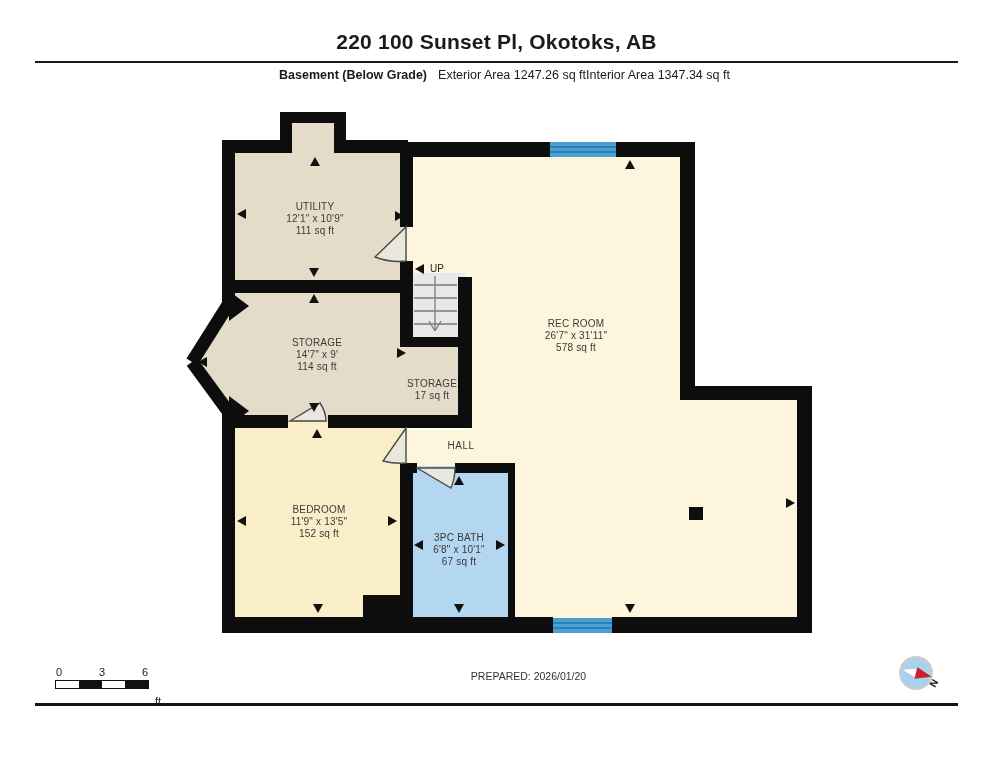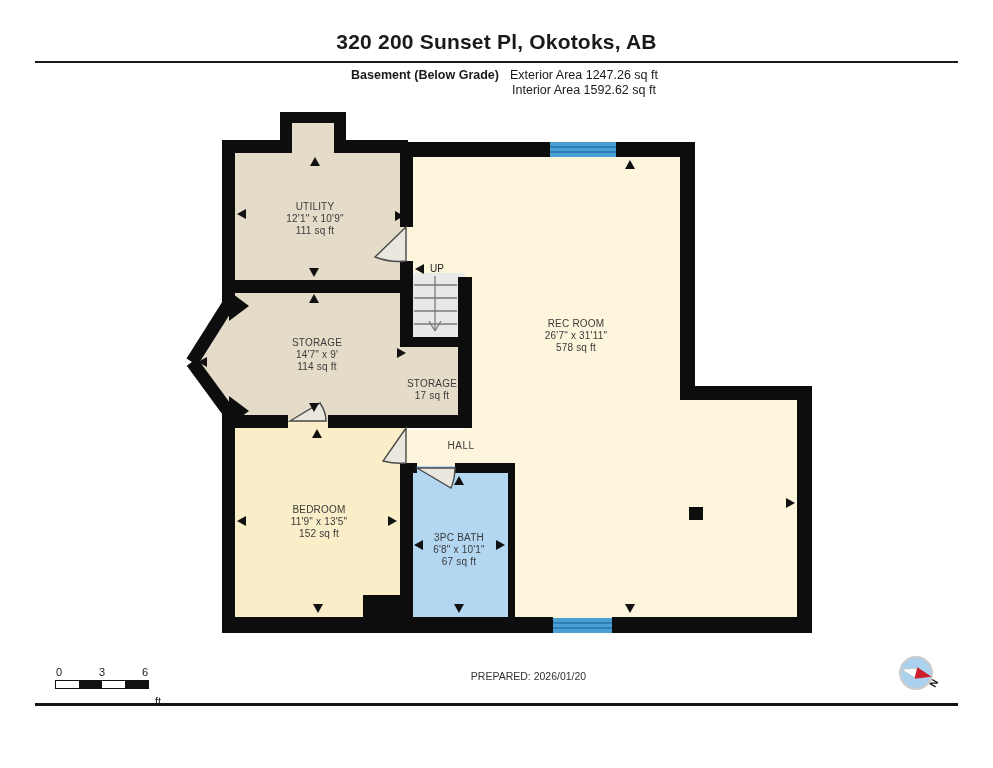--- a/index.html
+++ b/index.html
@@ -9,21 +9,21 @@
   }
   html,body{margin:0;padding:0;background:#fff;}
   #page{position:relative;width:993px;height:768px;background:#fff;overflow:hidden;
         font-family:"Liberation Sans", sans-serif;color:var(--ink);}
   .title{position:absolute;top:30px;left:0;width:100%;text-align:center;
          font-size:21px;font-weight:bold;letter-spacing:.2px;}
   .hr1{position:absolute;top:61px;left:35px;right:35px;height:2px;background:#1a1a1a;}
   .subrow{position:absolute;top:68px;left:0;width:100%;display:flex;
           justify-content:center;align-items:flex-start;gap:11px;font-size:12.5px;padding-left:8px;}
   .floorlabel{font-weight:bold;line-height:15px;}
-  .areas{display:flex;flex-direction:column;line-height:15px;text-align:center;}
+  .areas{display:flex;flex-direction:row;line-height:15px;}
   svg text{font-family:"Liberation Sans", sans-serif;}
   .room-name,.room-dims,.room-area{font-size:10px;fill:var(--label);letter-spacing:.2px;}
   .hall-label{font-size:10px;fill:var(--label);letter-spacing:.5px;}
   .up-label{font-size:10px;fill:#222;}
   .fill-wall{fill:var(--wall);} .fill-beige{fill:var(--beige);}
   .fill-pale{fill:var(--pale);} .fill-cream{fill:var(--cream);}
   .fill-bath{fill:var(--bath);} .fill-win{fill:var(--window);}
   .fill-stairs{fill:var(--stairs);}
   .wline{stroke:var(--winline);stroke-width:2;}
   .wallstroke{stroke:var(--wall);stroke-width:13;}
@@ -42,27 +42,27 @@
             font-size:10.5px;color:#333;padding-left:32px;}
   .compass{position:absolute;left:894px;top:652px;}
   .hr2{position:absolute;top:703px;left:35px;right:35px;height:3px;background:#151515;}
   .footer{position:absolute;top:716px;left:35px;right:35px;font-size:10px;color:#111;}
 </style>
 </head>
 <body>
 
 <div id="page">
 
-  <div class="title">320 200 Sunset Pl, Okotoks, AB</div>
+  <div class="title">220 100 Sunset Pl, Okotoks, AB</div>
   <div class="hr1"></div>
   <div class="subrow">
     <div class="floorlabel">Basement (Below Grade)</div>
     <div class="areas">
       <span>Exterior Area 1247.26 sq ft</span>
-      <span>Interior Area 1592.62 sq ft</span>
+      <span>Interior Area 1347.34 sq ft</span>
     </div>
   </div>
 
   <svg width="993" height="768" viewBox="0 0 993 768" style="position:absolute;left:0;top:0;">
 
     <g>
       <rect class="fill-beige" x="228" y="146" width="179" height="141"></rect>
       <rect class="fill-beige" x="290" y="118" width="46" height="32"></rect>
       <path class="fill-beige" d="M228,287 L407,287 L407,422 L228,422 L192,362 L228,302 Z"></path>
       <rect class="fill-beige" x="400" y="340" width="65" height="82"></rect>

